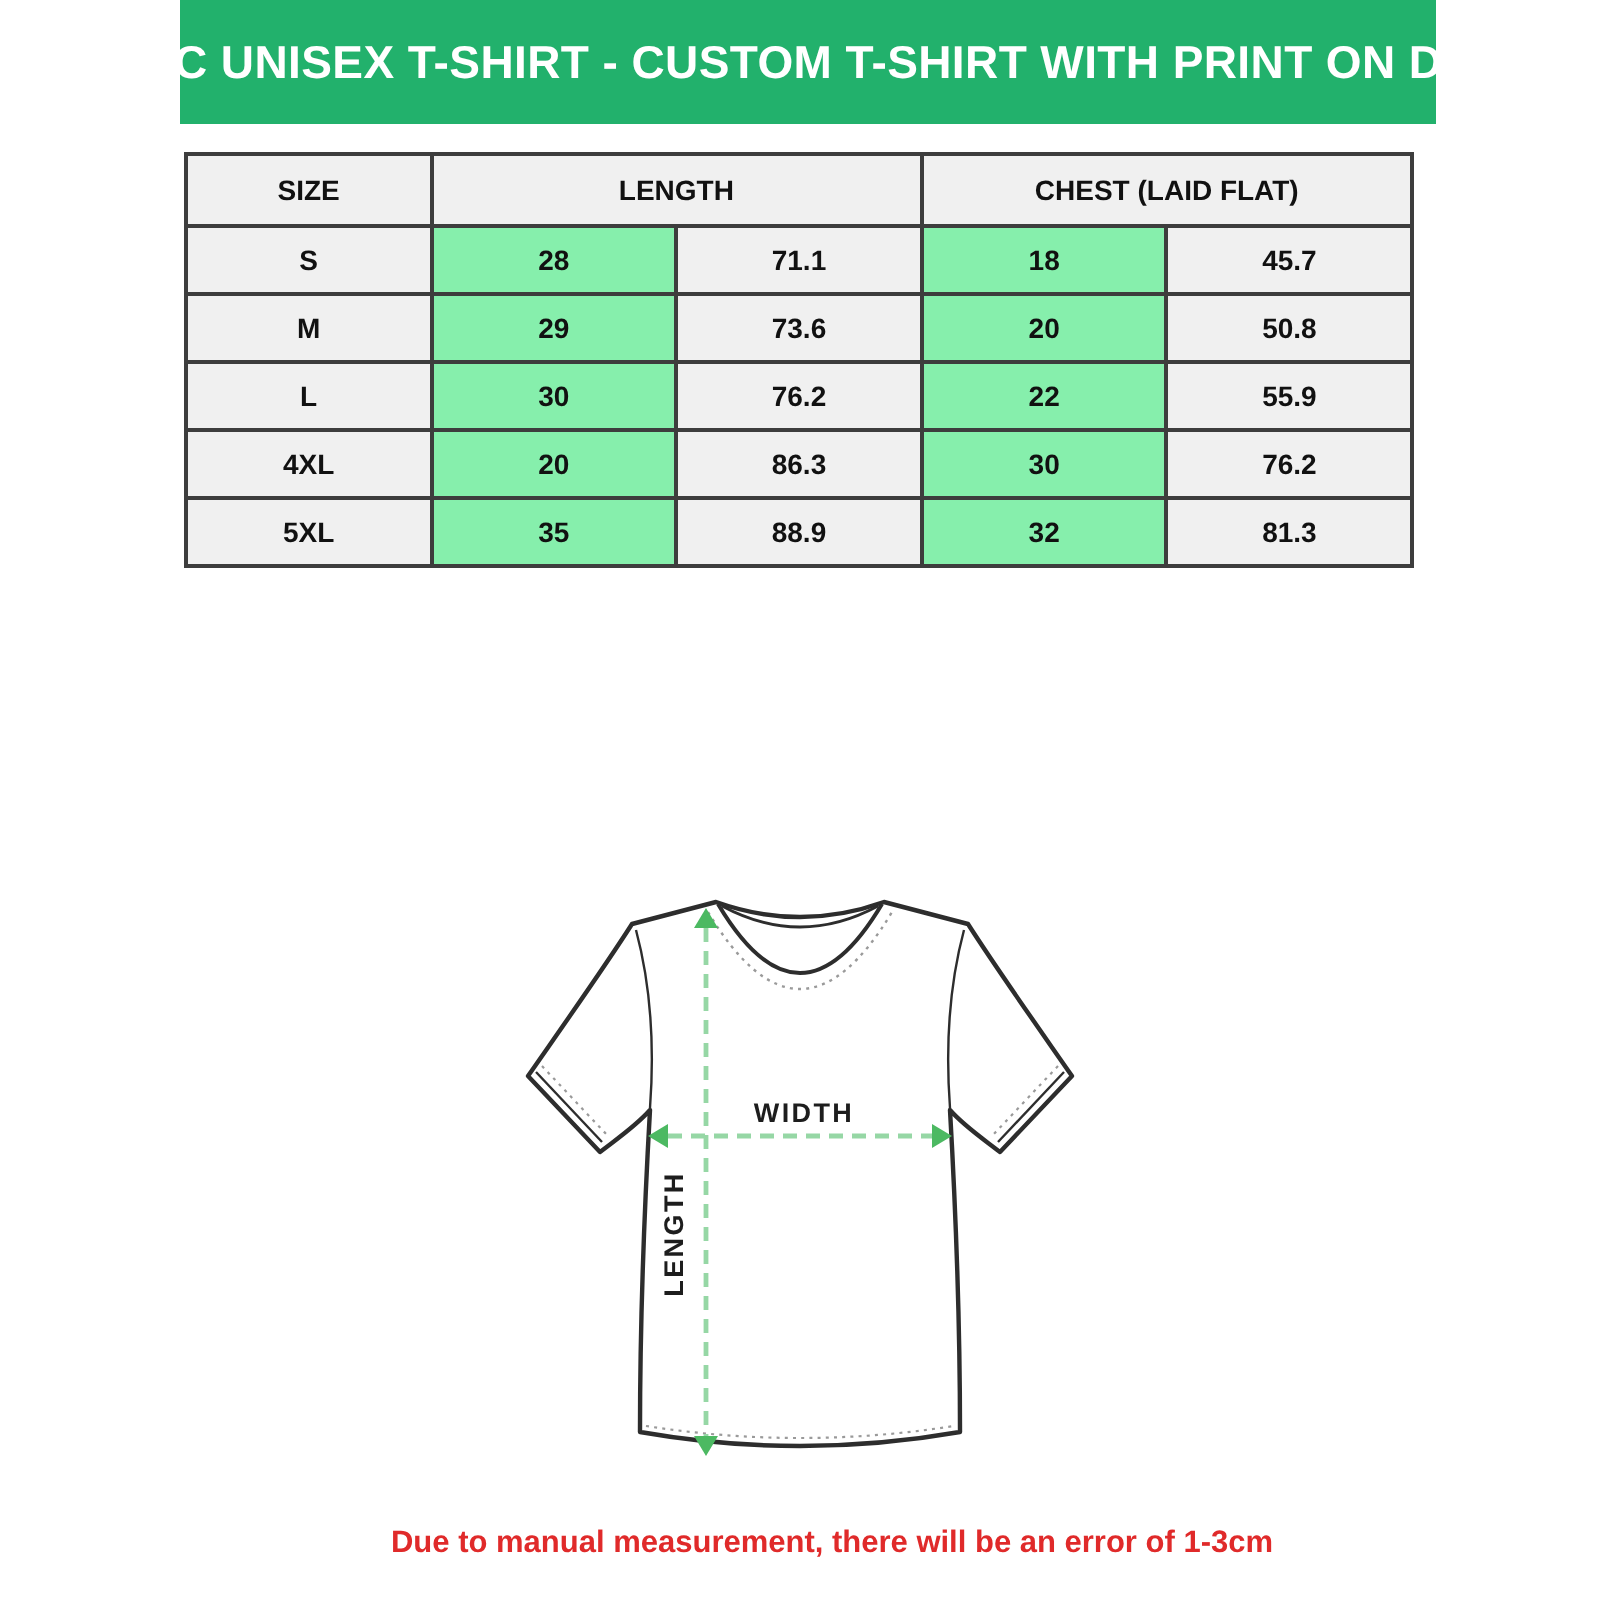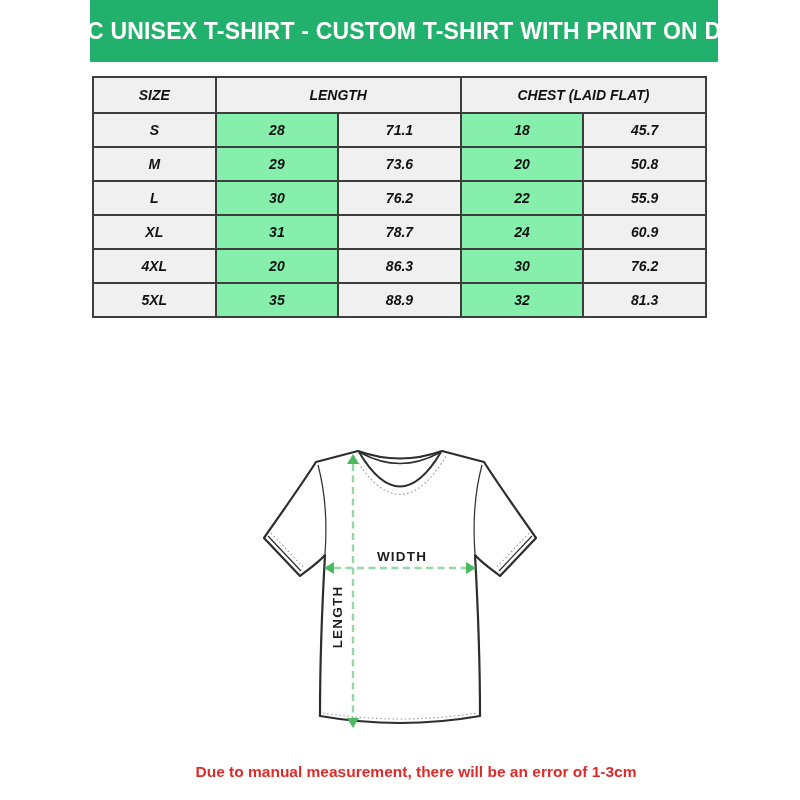--- a/index.html
+++ b/index.html
@@ -10,21 +10,21 @@
   
   .banner { position:absolute; left:90px; top:0; width:628px; height:62px;
             background:#22b16c; display:flex; align-items:center; justify-content:center; }
   .banner-title { color:#ffffff; font-weight:700; font-size:23px; letter-spacing:.2px; white-space:nowrap; }
 
   
   .size-table { position:absolute; left:92px; top:76px; width:615px;
                 border-collapse:collapse; table-layout:fixed; }
   .size-table th, .size-table td {
       border:2px solid #3d3d3d; text-align:center; vertical-align:middle;
-      font-weight:700; font-size:14px; color:#111; background:#f0f0f0; padding:0;font-style:italic; }
+      font-weight:700; font-size:14px; color:#111; background:#f0f0f0; padding:0; }
   .size-table th { height:36px; }
   .size-table td { height:34px; }
   .size-table td.cell-white { background:#86efac; }
 
   
   .diagram { position:absolute; left:240px; top:425px; width:320px; height:340px; }
   .diagram text { font-family:"Liberation Sans", sans-serif; font-weight:700;
                   font-size:13.5px; fill:#1d1d1d; letter-spacing:1.2px; }
 
   
@@ -69,27 +69,20 @@
         <td>73.6</td>
         <td class="cell-white">20</td>
         <td>50.8</td>
       </tr>
       <tr>
         <td>L</td>
         <td class="cell-white">30</td>
         <td>76.2</td>
         <td class="cell-white">22</td>
         <td>55.9</td>
-      </tr>
-      <tr>
-        <td>XL</td>
-        <td class="cell-white">31</td>
-        <td>78.7</td>
-        <td class="cell-white">24</td>
-        <td>60.9</td>
       </tr>
       <tr>
         <td>4XL</td>
         <td class="cell-white">20</td>
         <td>86.3</td>
         <td class="cell-white">30</td>
         <td>76.2</td>
       </tr>
       <tr>
         <td>5XL</td>

